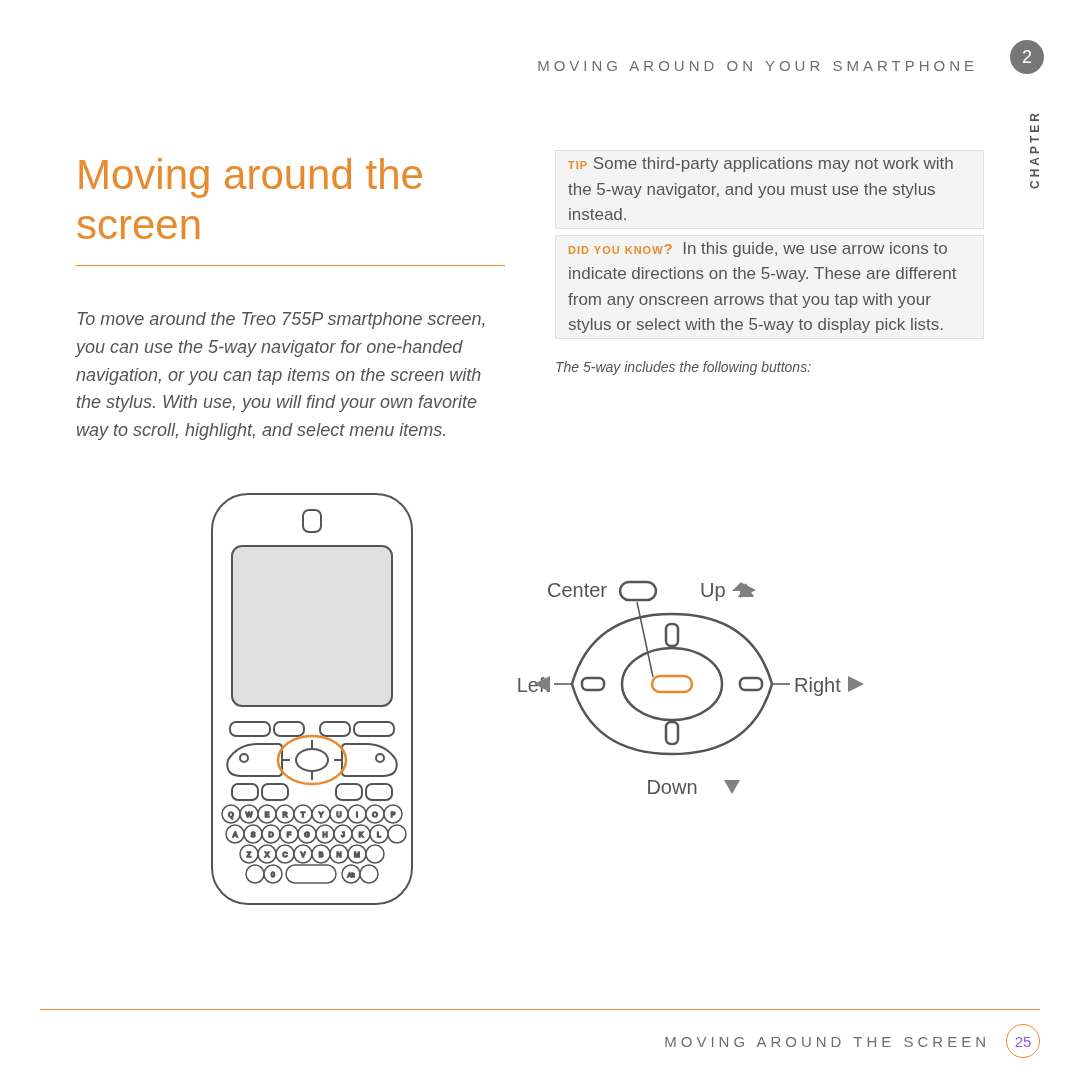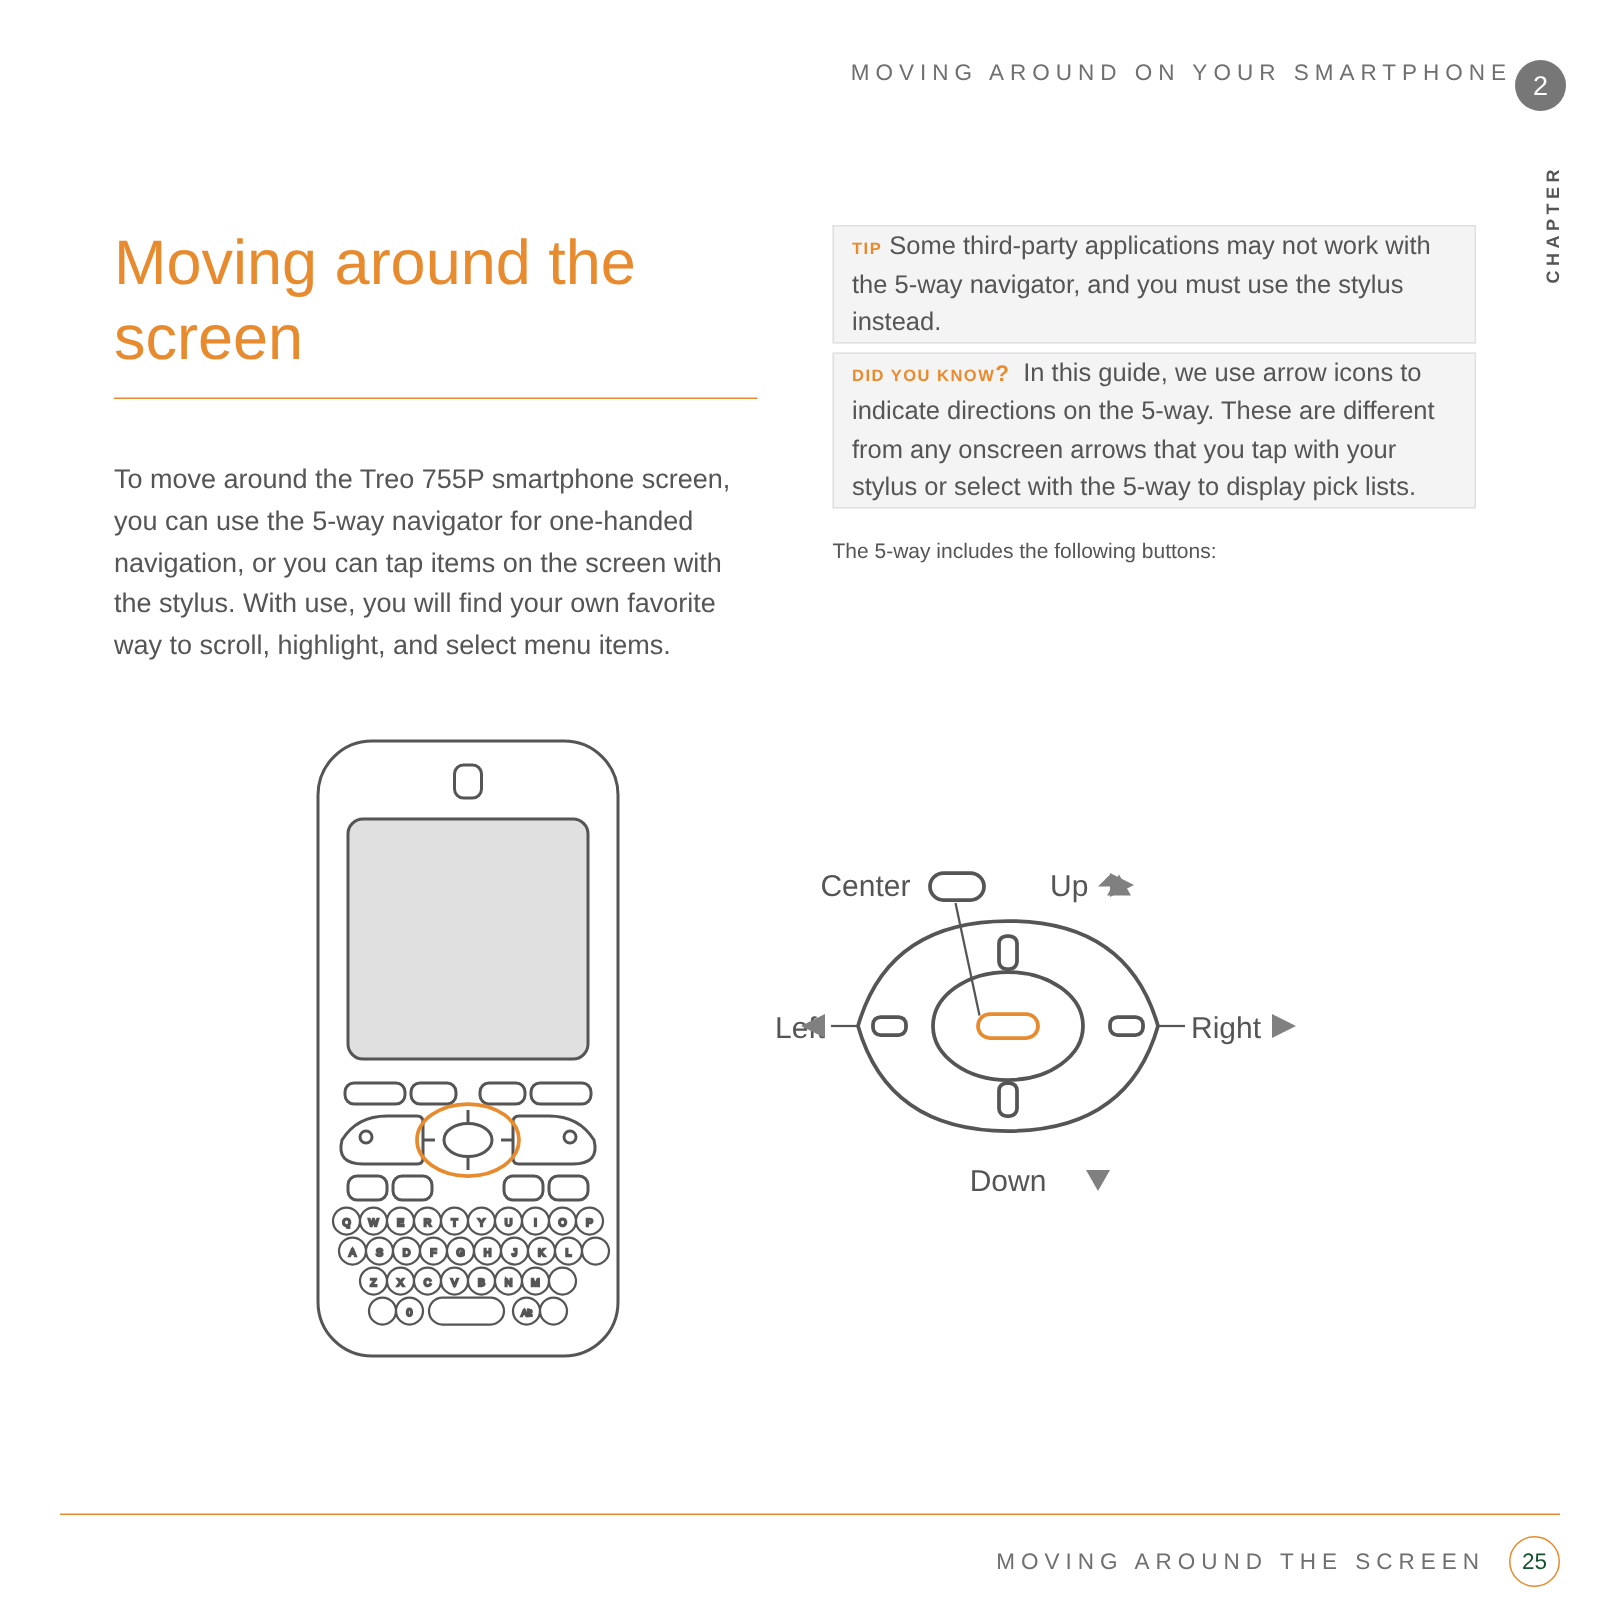--- a/index.html
+++ b/index.html
@@ -10,22 +10,22 @@
     font-family: Arial, Helvetica, sans-serif;
     color: #555555;
     position: relative;
     overflow: hidden;
   }
   .header {
     position: absolute;
     top: 40px;
     right: 36px;
     display: flex;
-    align-items: flex-start;
-    gap: 2px;
+    align-items: flex-end;
+    gap: 32px;
   }
   .header-text {
     letter-spacing: 4px;
     font-size: 15px;
     color: #6f6f6f;
   }
   .chapter-badge {
     width: 34px;
     height: 34px;
     border-radius: 50%;
@@ -67,20 +67,21 @@
     line-height: 1.2;
   }
   .hr {
     border-bottom: 1px solid #e88b2e;
     margin-bottom: 40px;
   }
   p {
     font-size: 18px;
     line-height: 1.55;
     margin: 12px 0 12px 0;
+    font-style: italic;
   }
   .callout {
     background: #f4f4f4;
     border: 1px solid #e0e0e0;
     padding: 0 12px;
     font-size: 17px;
     line-height: 1.5;
     margin-bottom: 6px;
   }
   .callout .tag {
@@ -127,21 +128,21 @@
   .footer-text {
     letter-spacing: 4px;
     font-size: 15px;
     color: #6f6f6f;
   }
   .page-badge {
     width: 32px;
     height: 32px;
     border-radius: 50%;
     border: 1px solid #e88b2e;
-    color: #14532d;
+    color: #8b5cf6;
     display: flex;
     align-items: center;
     justify-content: center;
     font-size: 15px;
   }
 </style>
 </head>
 <body>
 
 <div class="header">

